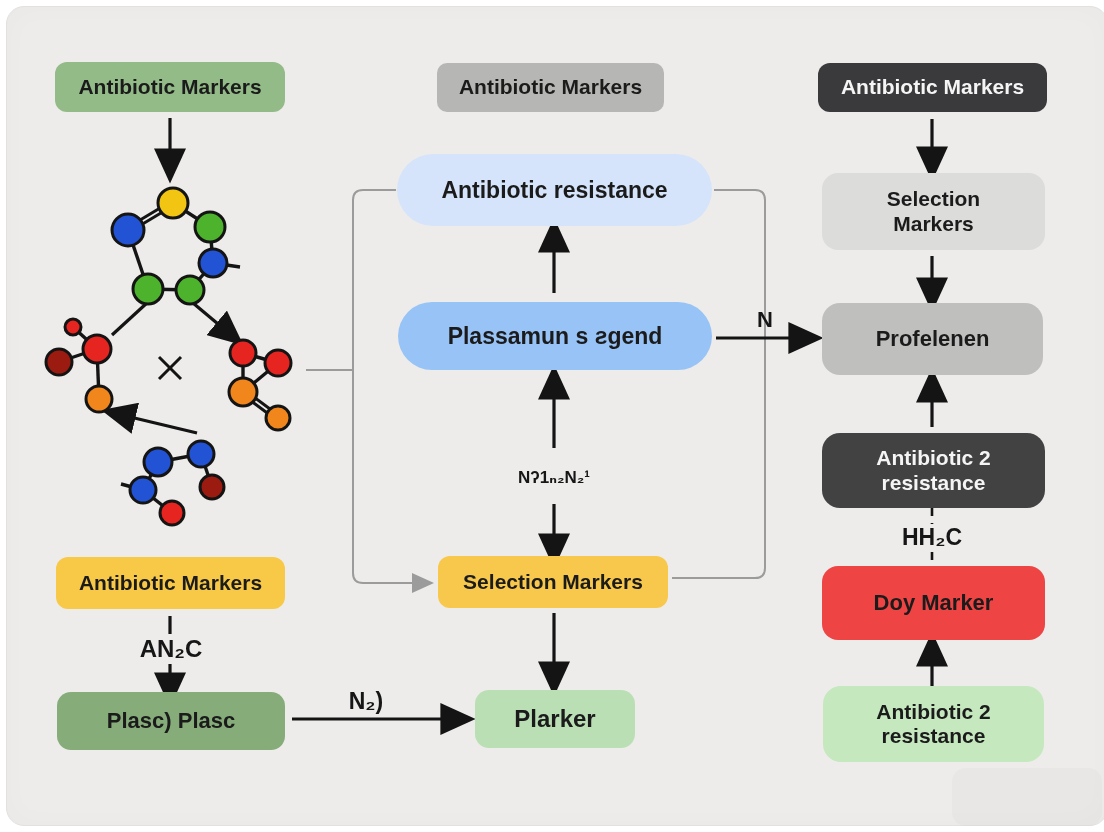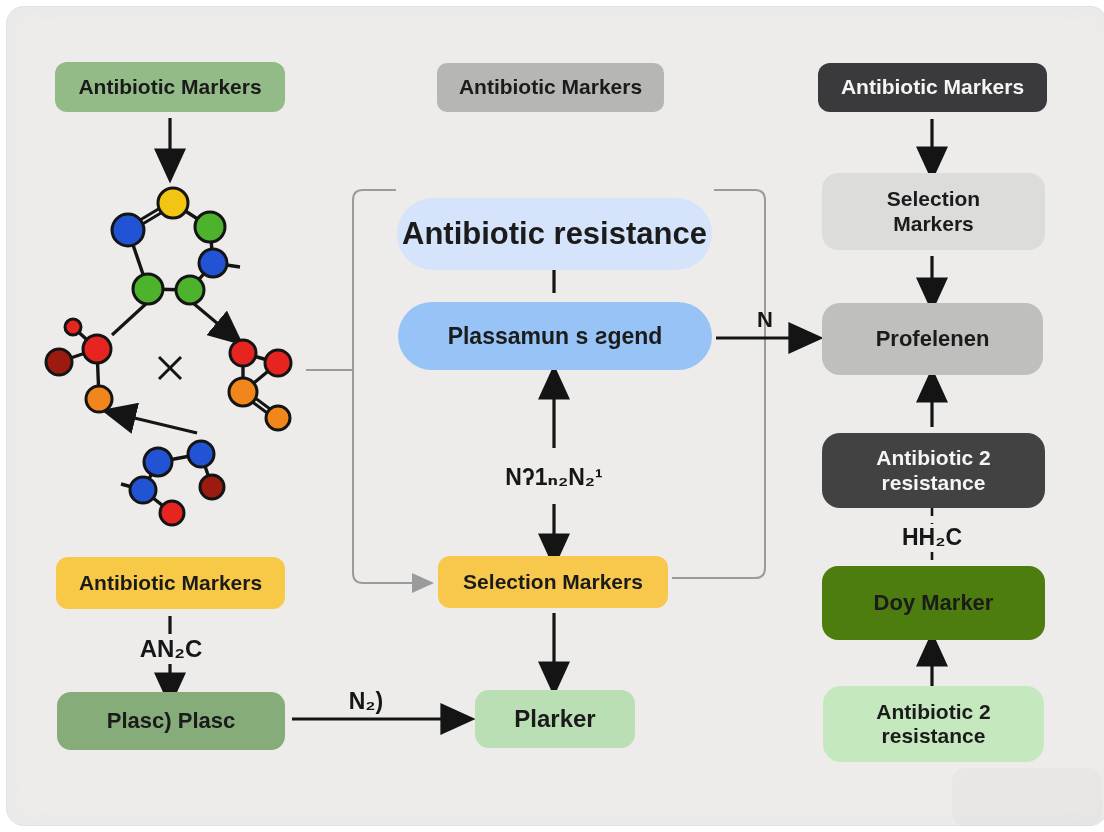--- a/index.html
+++ b/index.html
@@ -108,32 +108,32 @@
       </g>
   </svg>
 
   <div class="box" style="left: 55px; top: 62px; width: 230px; height: 50px; border-radius: 12px; font-size: 21px; background: rgb(147, 187, 135);">Antibiotic Markers</div>
   <div class="box" style="left: 56px; top: 557px; width: 229px; height: 52px; border-radius: 12px; font-size: 21px; background: rgb(248, 200, 71);">Antibiotic Markers</div>
   <div class="lbl" style="left:171px;top:649px;font-size:24px;text-align:center;">AN₂C</div>
   <div class="box" style="left: 57px; top: 692px; width: 228px; height: 58px; border-radius: 14px; font-size: 22px; background: rgb(133, 172, 121);">Plasc) Plasc</div>
   <div class="lbl" style="left:366px;top:701px;font-size:23px;text-align:right;">N₂)</div>
 
   <div class="box" style="left: 437px; top: 63px; width: 227px; height: 49px; border-radius: 10px; font-size: 21px; background: rgb(182, 182, 180);">Antibiotic Markers</div>
-  <div class="box" style="left: 397px; top: 154px; width: 315px; height: 72px; border-radius: 36px; font-size: 31px; background: rgb(213, 228, 251); margin-top: 44px;">Antibiotic resistance</div>
+  <div class="box" style="left: 397px; top: 154px; width: 315px; height: 72px; border-radius: 36px; font-size: 23px; background: rgb(213, 228, 251);">Antibiotic resistance</div>
   <div class="box" style="left: 398px; top: 302px; width: 314px; height: 68px; border-radius: 34px; font-size: 23px; background: rgb(151, 195, 246);">Plassamun s ƨgend</div>
-  <div class="lbl" style="left:554px;top:477px;font-size:23px;">Nʔ1ₙ₂N₂¹</div>
+  <div class="lbl" style="left:554px;top:477px;font-size:17px;">Nʔ1ₙ₂N₂¹</div>
   <div class="box" style="left: 438px; top: 556px; width: 230px; height: 52px; border-radius: 12px; font-size: 21px; background: rgb(247, 200, 75);">Selection Markers</div>
   <div class="box" style="left: 475px; top: 690px; width: 160px; height: 58px; border-radius: 14px; font-size: 24px; background: rgb(187, 223, 180);">Plarker</div>
   <div class="lbl" style="left:765px;top:320px;font-size:22px;">N</div>
 
   <div class="box light" style="left: 818px; top: 63px; width: 229px; height: 49px; border-radius: 12px; font-size: 21px; background: rgb(58, 58, 60);">Antibiotic Markers</div>
   <div class="box" style="left: 822px; top: 173px; width: 223px; height: 77px; border-radius: 16px; font-size: 21px; background: rgb(220, 221, 219);">Selection
 Markers</div>
   <div class="box" style="left: 822px; top: 303px; width: 221px; height: 72px; border-radius: 18px; font-size: 22px; background: rgb(191, 192, 190);">Profelenen</div>
   <div class="box light" style="left: 822px; top: 433px; width: 223px; height: 75px; border-radius: 18px; font-size: 21px; background: rgb(66, 66, 67);">Antibiotic 2
 resistance</div>
   <div class="lbl" style="left:932px;top:537px;font-size:23px;">HH₂C</div>
-  <div class="box" style="left: 822px; top: 566px; width: 223px; height: 74px; border-radius: 16px; font-size: 22px; background: #4d7c0f;">Doy Marker</div>
+  <div class="box" style="left: 822px; top: 566px; width: 223px; height: 74px; border-radius: 16px; font-size: 22px; background: #ef4444;">Doy Marker</div>
   <div class="box" style="left: 823px; top: 686px; width: 221px; height: 76px; border-radius: 18px; font-size: 21px; background: rgb(197, 232, 190);">Antibiotic  2
 resistance</div>
 
   <div class="watermark"></div>
 </div>
 
 </body></html>

